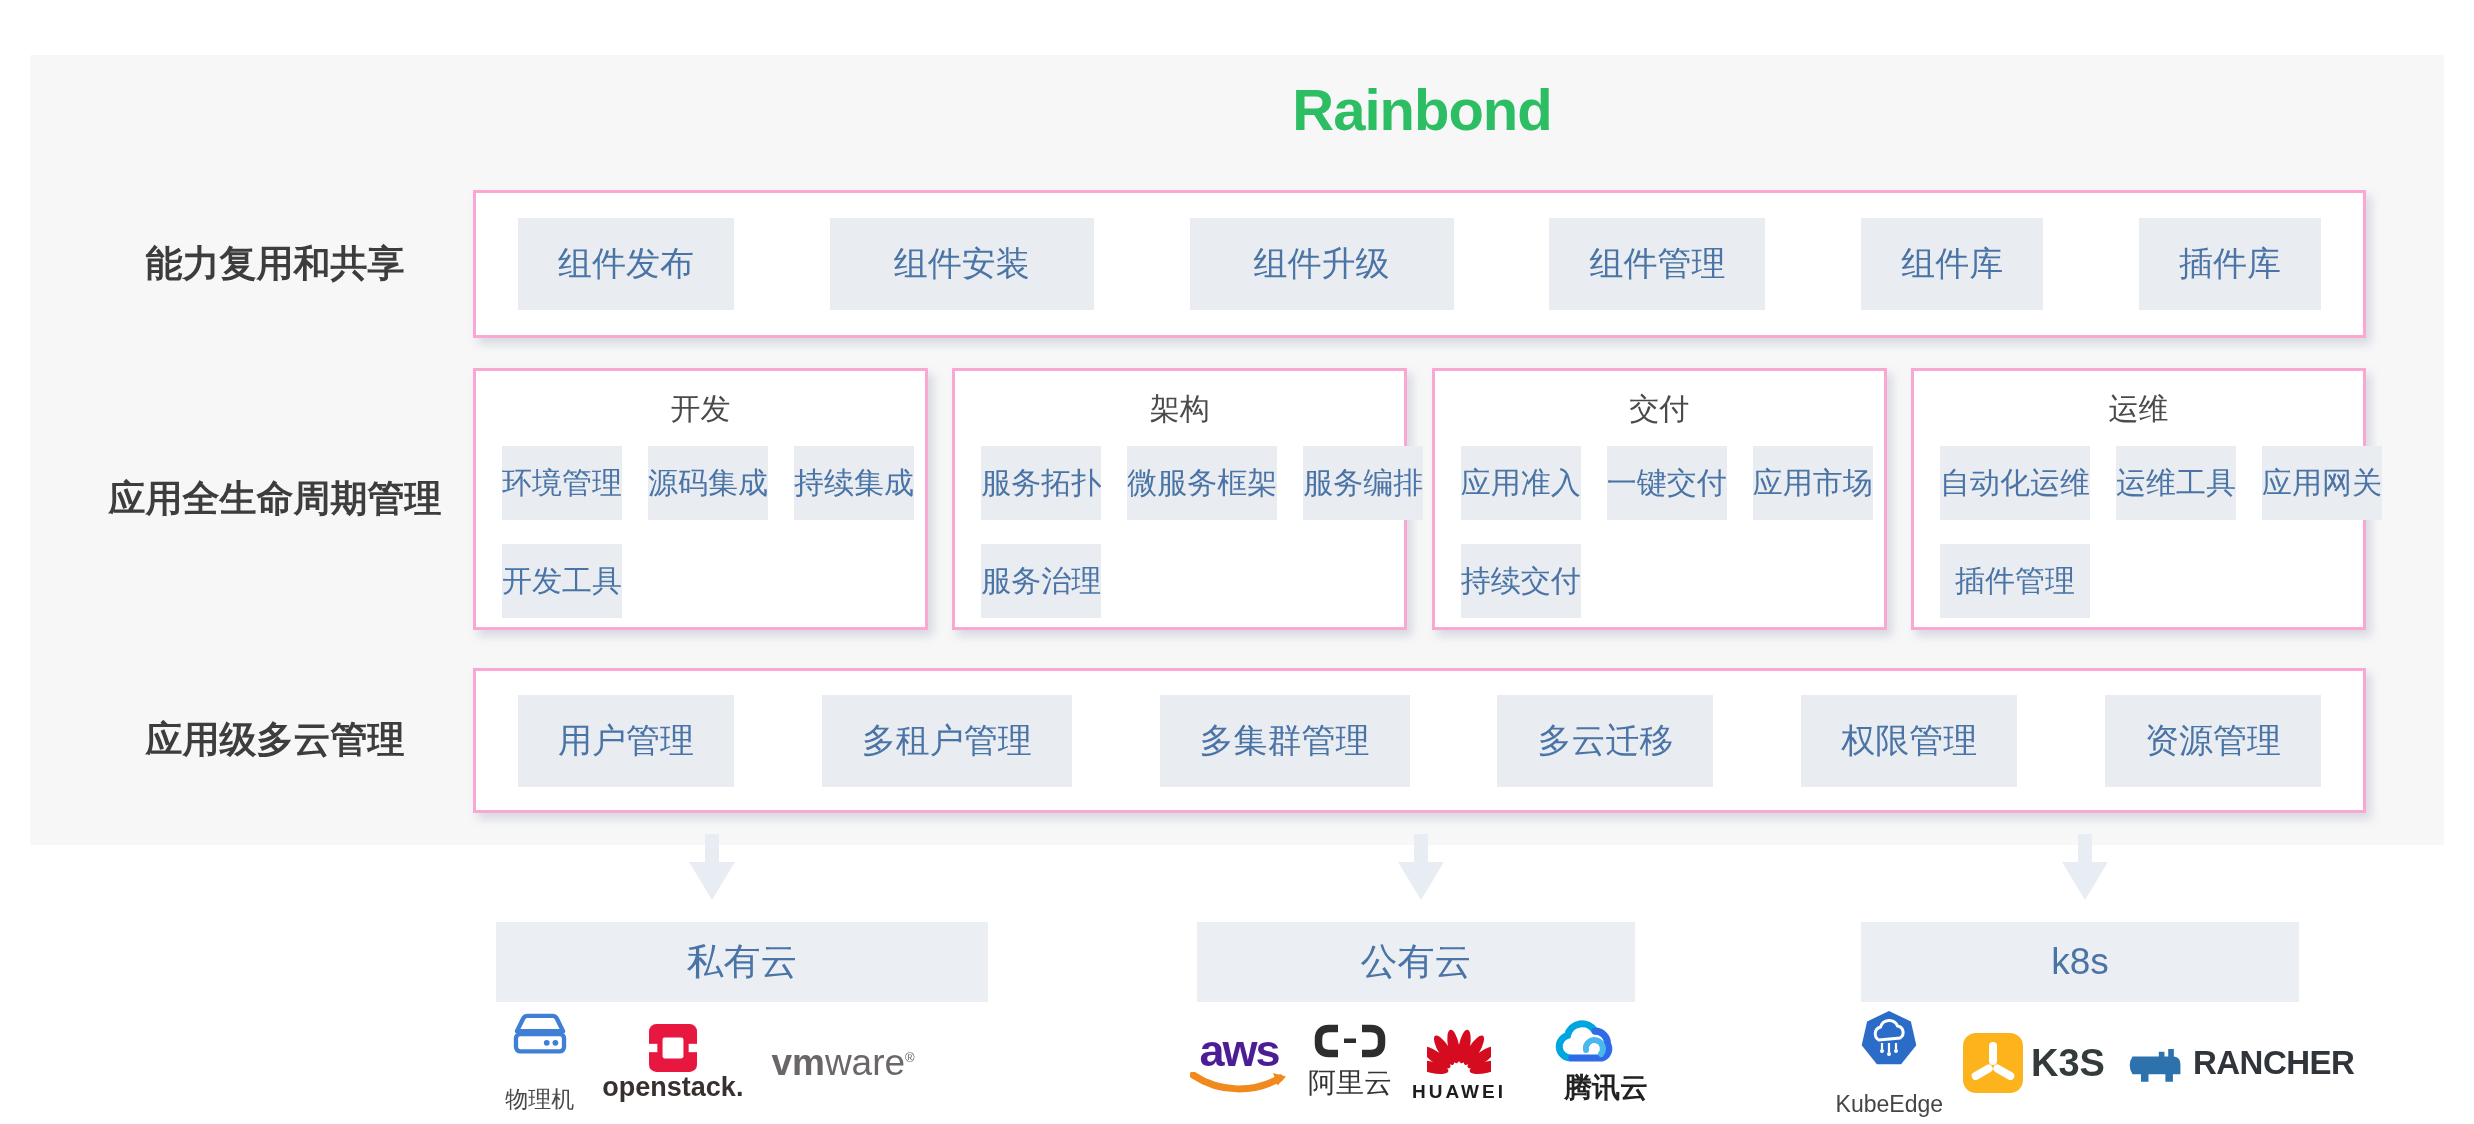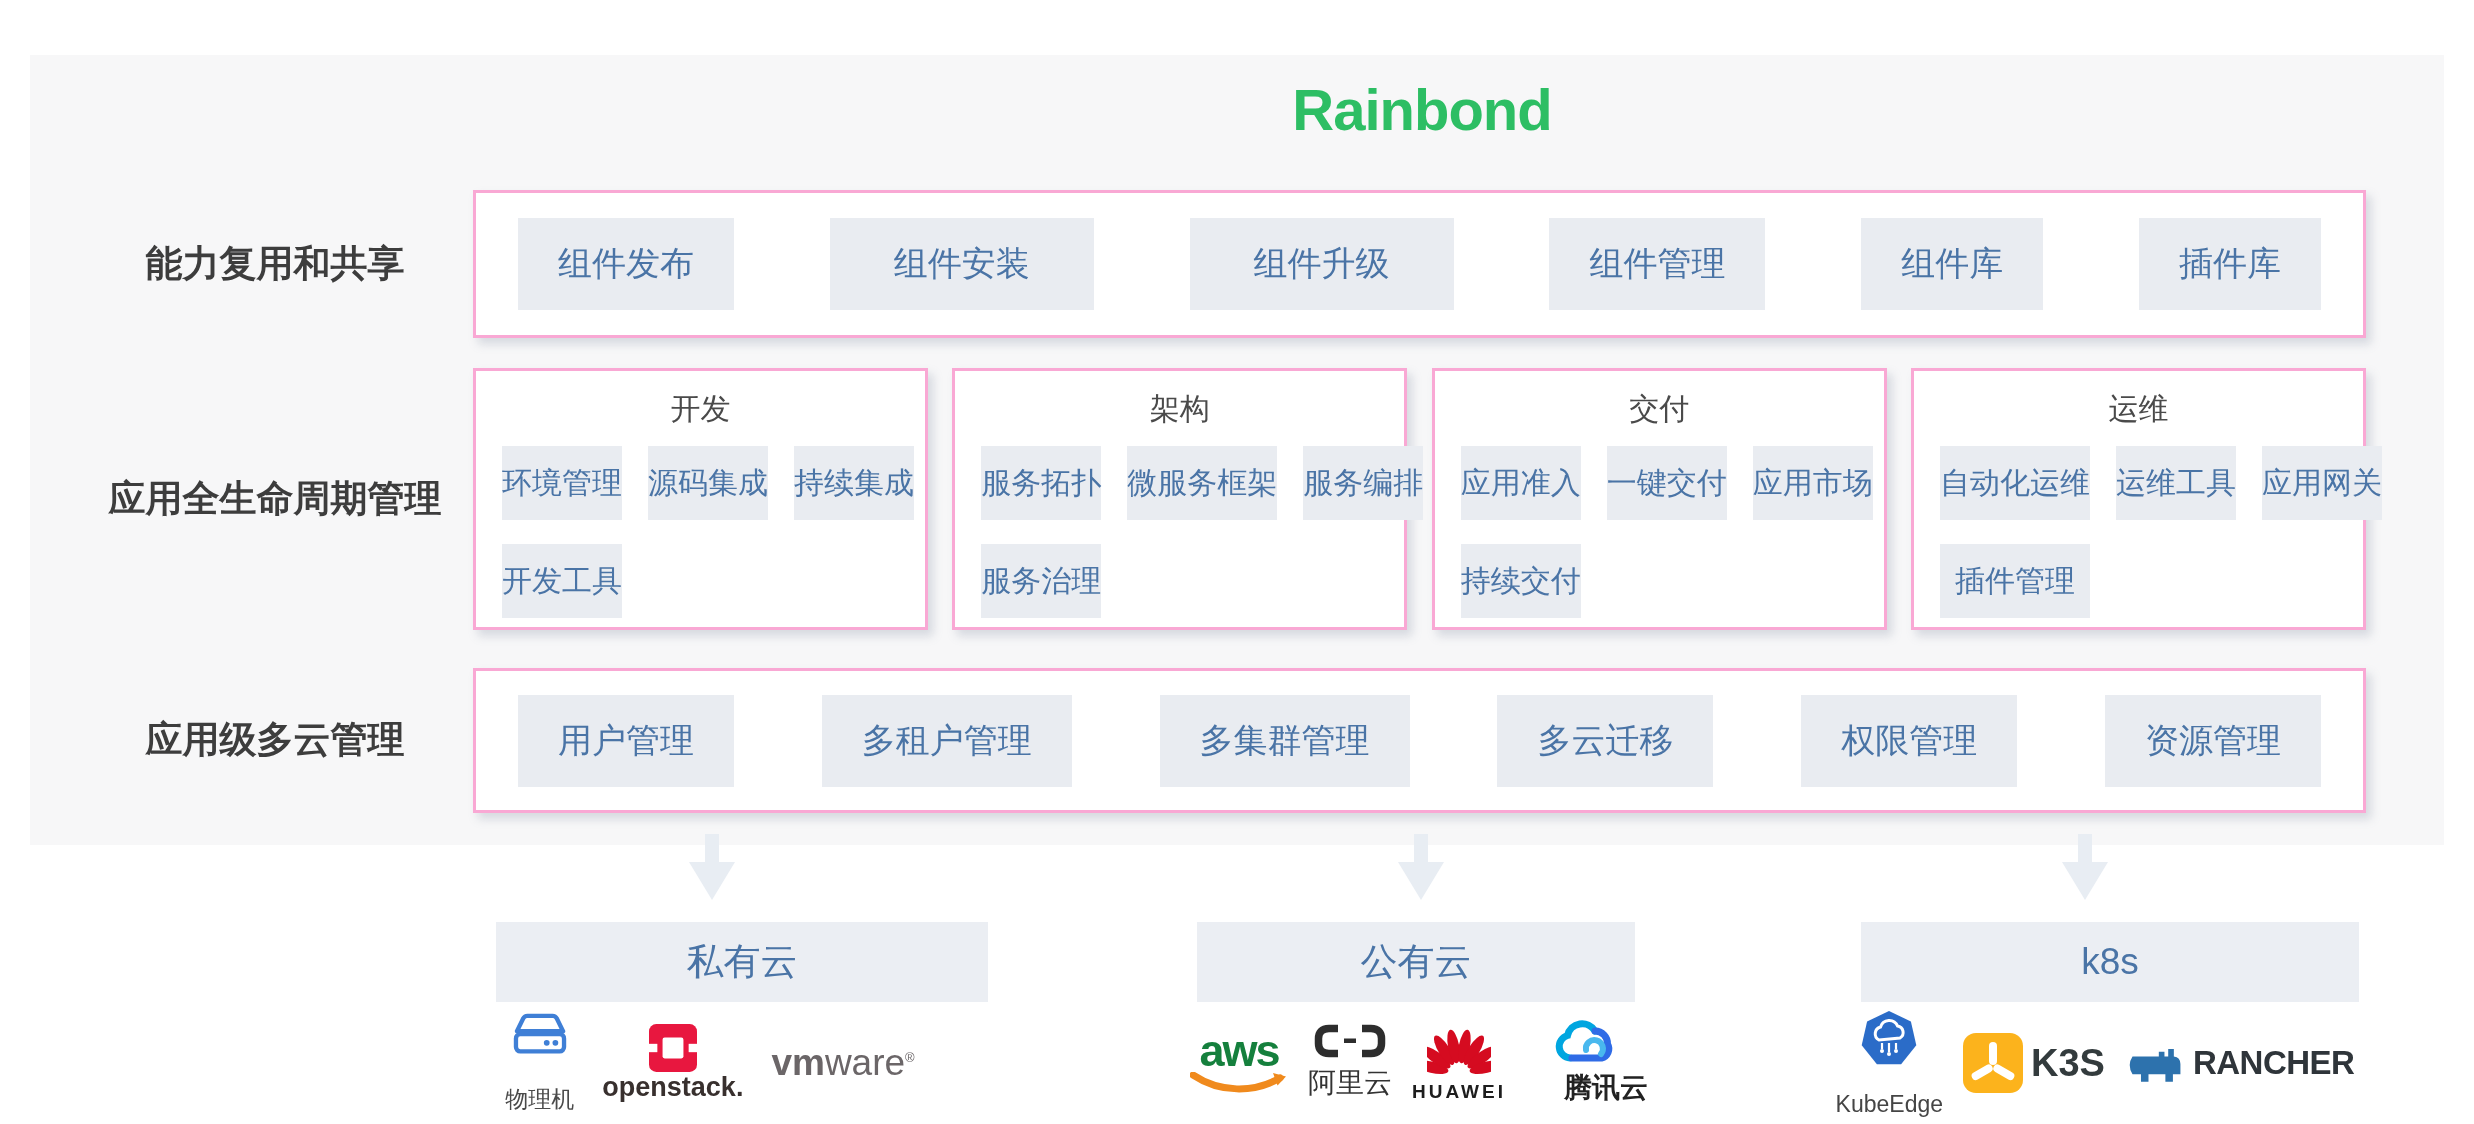--- a/index.html
+++ b/index.html
@@ -36,21 +36,21 @@
   .group-grid { display:grid; grid-template-columns:1fr 1fr 1fr; gap:24px 26px; }
   .gchip { background:#e9ecf1; color:#4a74a6; font-size:30px; height:74px;
            display:flex; align-items:center; justify-content:center; white-space:nowrap; }
 
   .down-arrow { position:absolute; top:834px; width:48px; height:68px; }
 
   .target-box { position:absolute; top:922px; height:80px; background:#ebeef3; color:#4a74a6;
                 font-size:37px; display:flex; align-items:center; justify-content:center; }
   .t0 { left:496px;  width:492px; }
   .t1 { left:1197px; width:438px; }
-  .t2 { left:1861px; width:498px; }
+  .t2 { left:1861px; width:438px; }
 
   .logo-row { position:absolute; top:1006px; height:114px; display:flex; align-items:center;
               justify-content:center; }
   .lr0 { left:480px;  width:460px; gap:28px; }
   .lr1 { left:1186px; width:466px; gap:20px; }
   .lr2 { left:1852px; width:486px; gap:20px; }
 
   .logo-col { display:flex; flex-direction:column; align-items:center; gap:22px; }
   .logo-inline { display:flex; align-items:center; gap:8px; }
 
@@ -58,21 +58,21 @@
   .cap-openstack { color:#38302e; font-size:27px; font-weight:700; margin-top:-2px; }
   .cap-ali { color:#333; font-size:28px; }
   .cap-huawei { color:#1d1d1d; font-size:19px; font-weight:700; letter-spacing:3px; }
   .cap-tencent { color:#222; font-size:28px; font-weight:700;margin-left:38px; }
   .cap-kubeedge { color:#454545; font-size:23px; }
 
   .vmware-word { color:#6b6668; font-size:37px; }
   .vmware-word .b { font-weight:800; }
   .vmware-word sup { font-size:13px; }
 
-  .aws-word { color:#15803d; font-size:45px; font-weight:800; letter-spacing:-2px; line-height:38px; }
+  .aws-word { color:#4c1d95; font-size:45px; font-weight:800; letter-spacing:-2px; line-height:38px; }
   .k3s-word { color:#333b3d; font-size:38px; font-weight:800; }
   .rancher-word { color:#2f353a; font-size:33px; font-weight:800; letter-spacing:-0.5px; }
 </style>
 </head>
 <body>
 
 <div id="stage">
 
   <div class="panel"></div>
 

